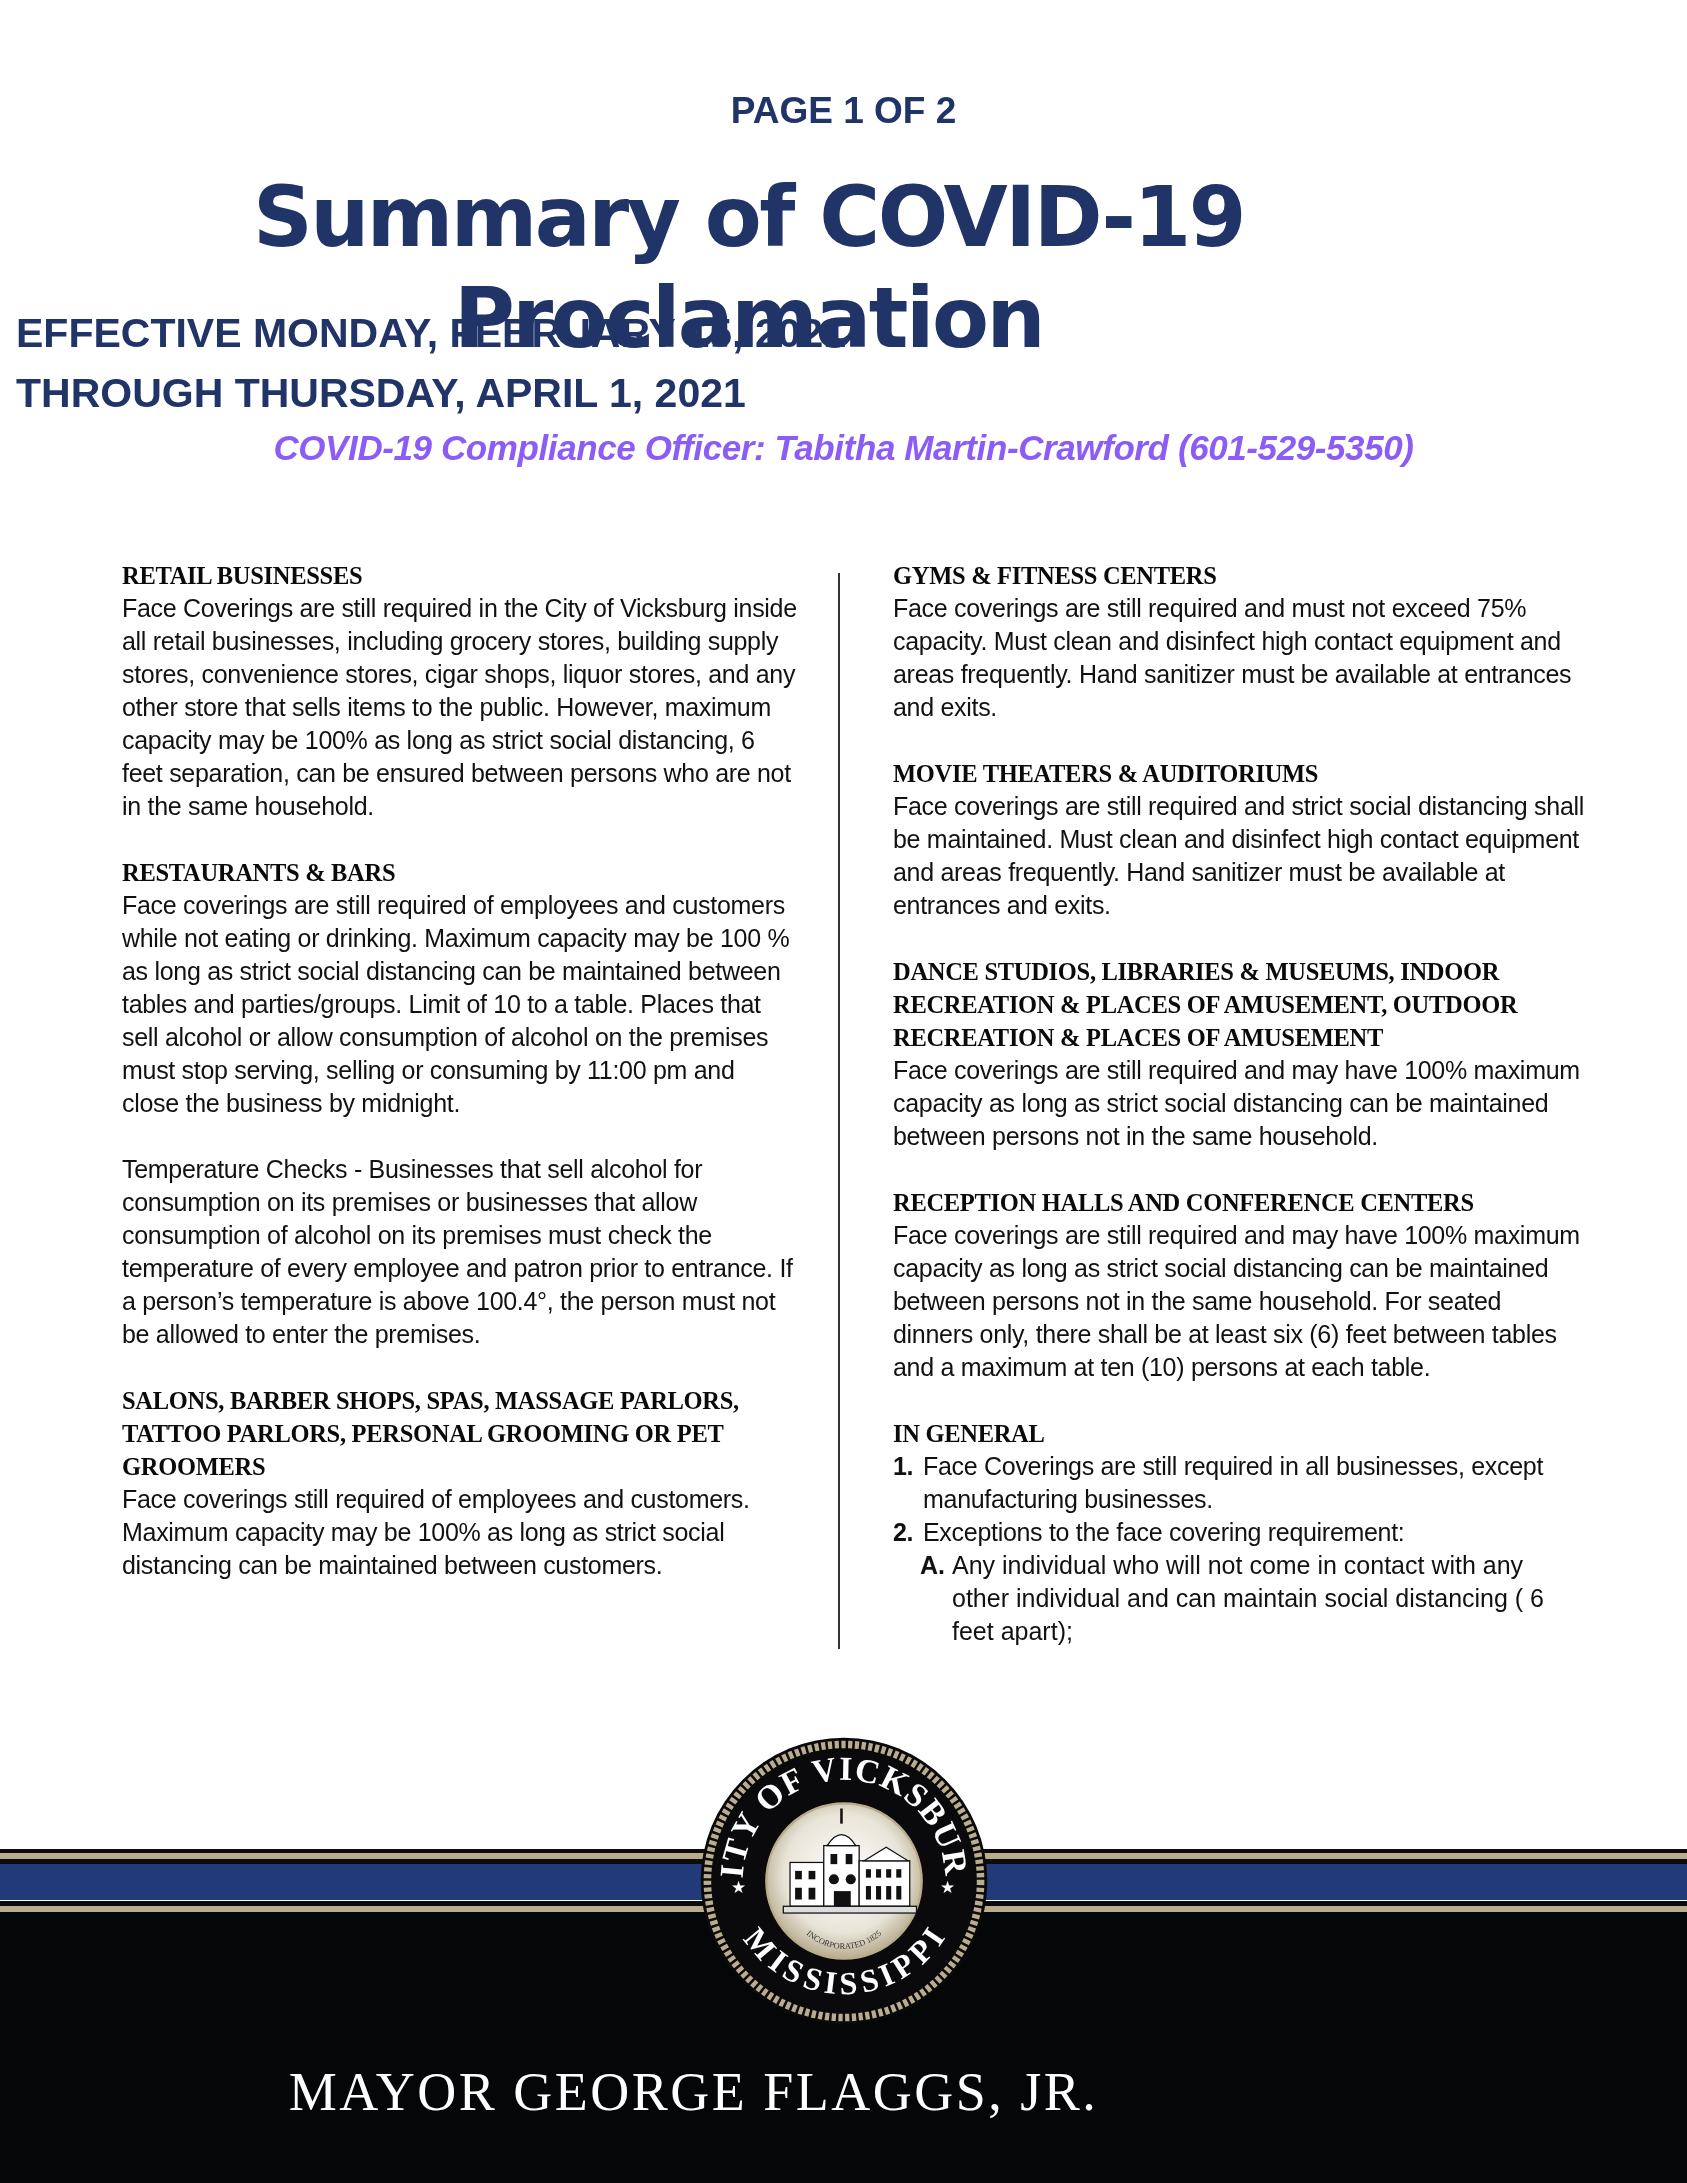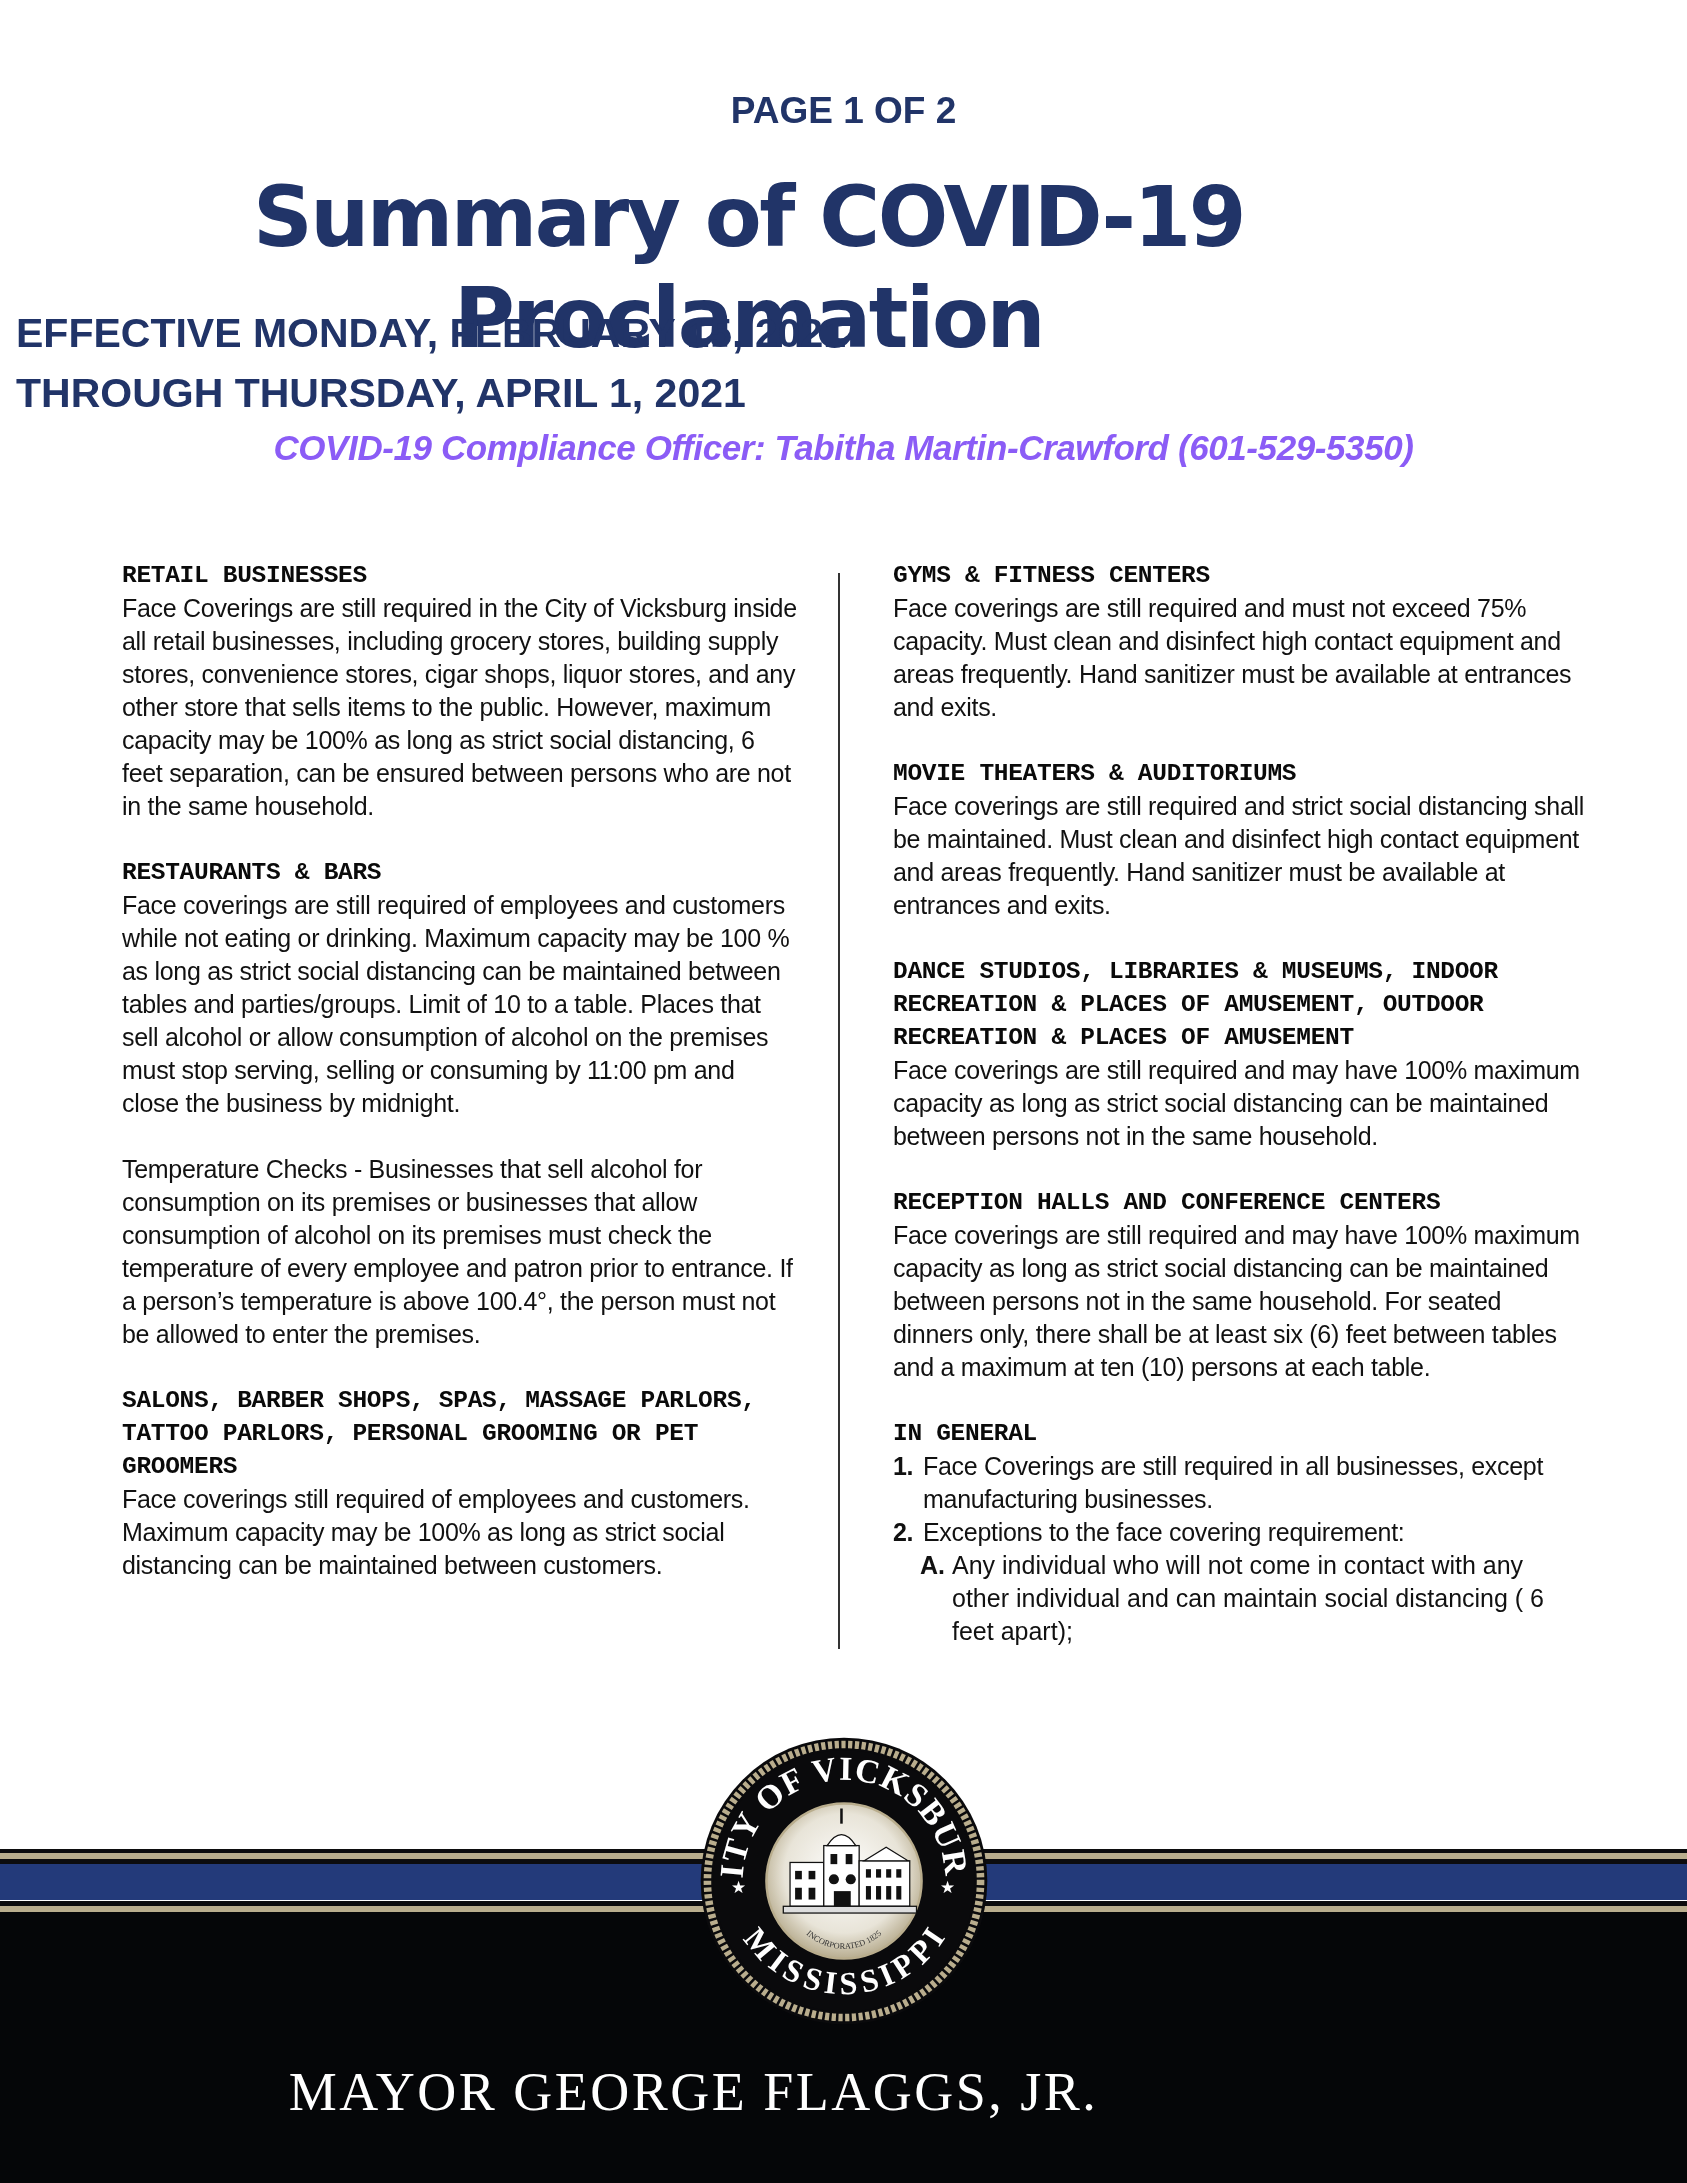--- a/index.html
+++ b/index.html
@@ -26,21 +26,21 @@
     }
     .col {
       position: absolute; top: 559px;
       font-family: "Liberation Sans", sans-serif; font-size: 25px; line-height: 33px;
       color: #111111;
     }
     .col.left { left: 122px; width: 675px; }
     .col.right { left: 893px; width: 692px; }
     .section { margin: 0 0 33px 0; }
     .section h2 {
-      margin: 0; font-family: Liberation Mono, monospace; font-weight: bold;
+      margin: 0; font-family: Liberation Serif, serif; font-weight: bold;
       font-size: 24.5px; line-height: 33px; letter-spacing: -0.3px; color: #0a0a0a;
     }
     .section p { margin: 0; letter-spacing: -0.3px; }
     .section p + p { margin-top: 33px; }
     .divider {
       position: absolute; left: 838px; top: 573px; width: 1.7px; height: 1076px; background: #333333;
     }
     .list { margin: 0; padding: 0; list-style: none; }
     .list li { position: relative; padding-left: 30px; letter-spacing: -0.3px; }
     .list li .num { position: absolute; left: 0; top: 0; font-weight: bold; }

